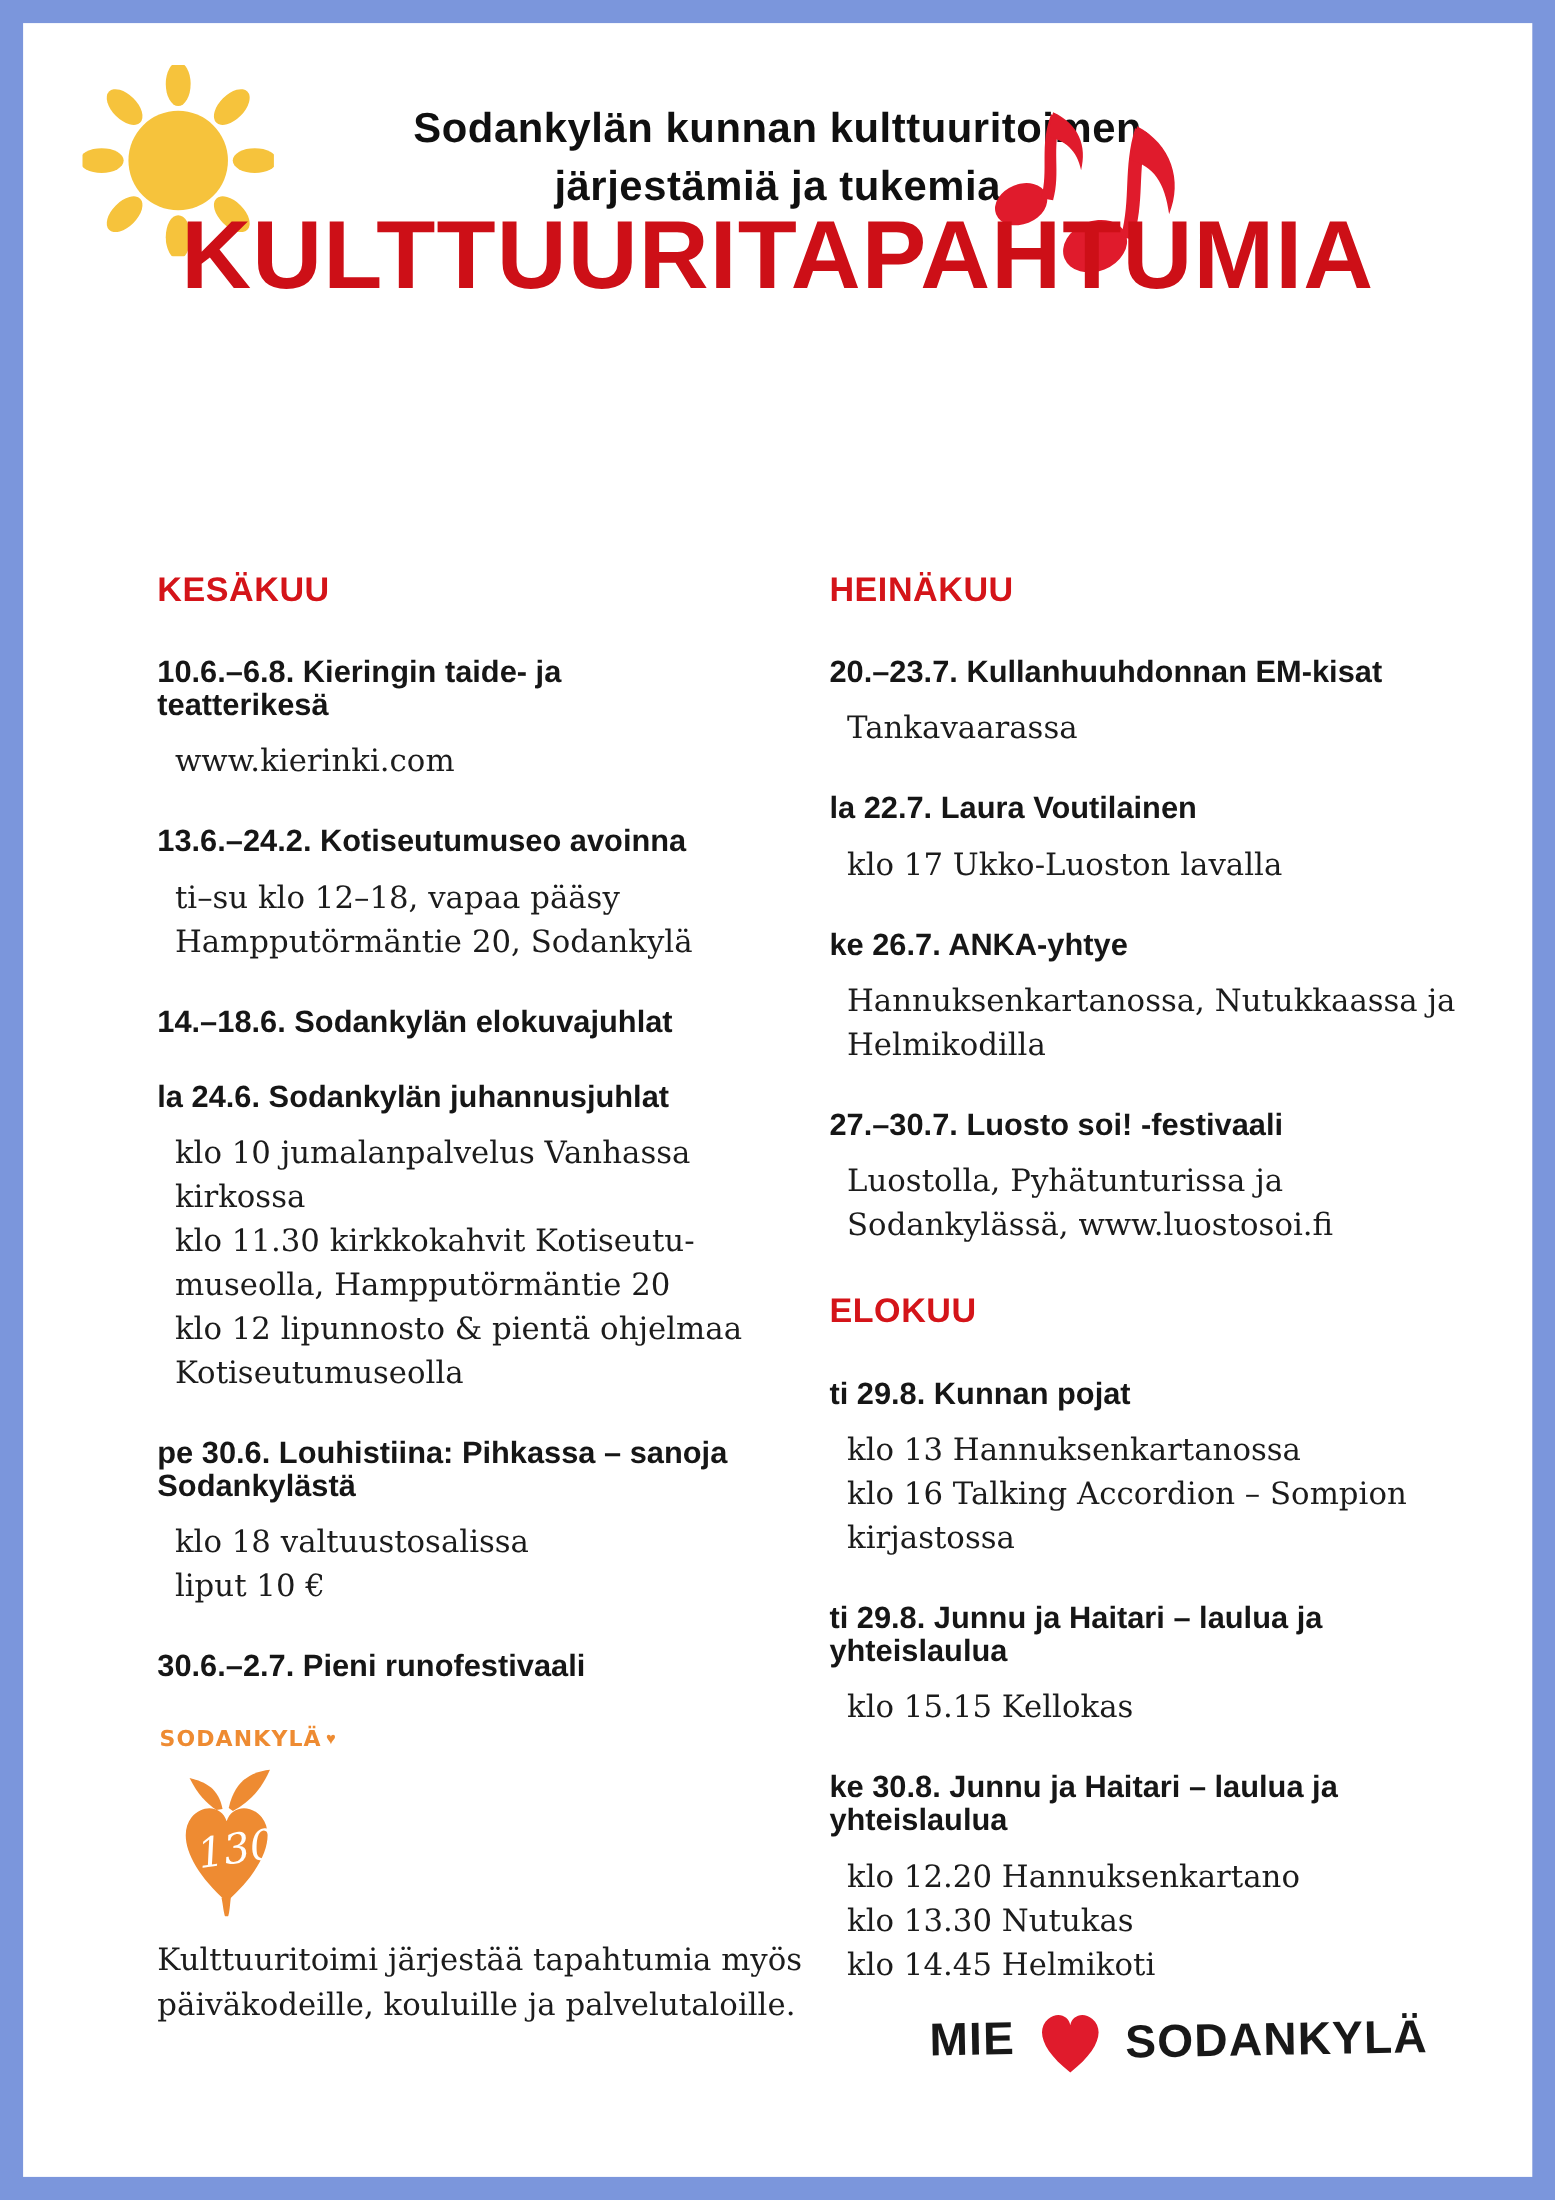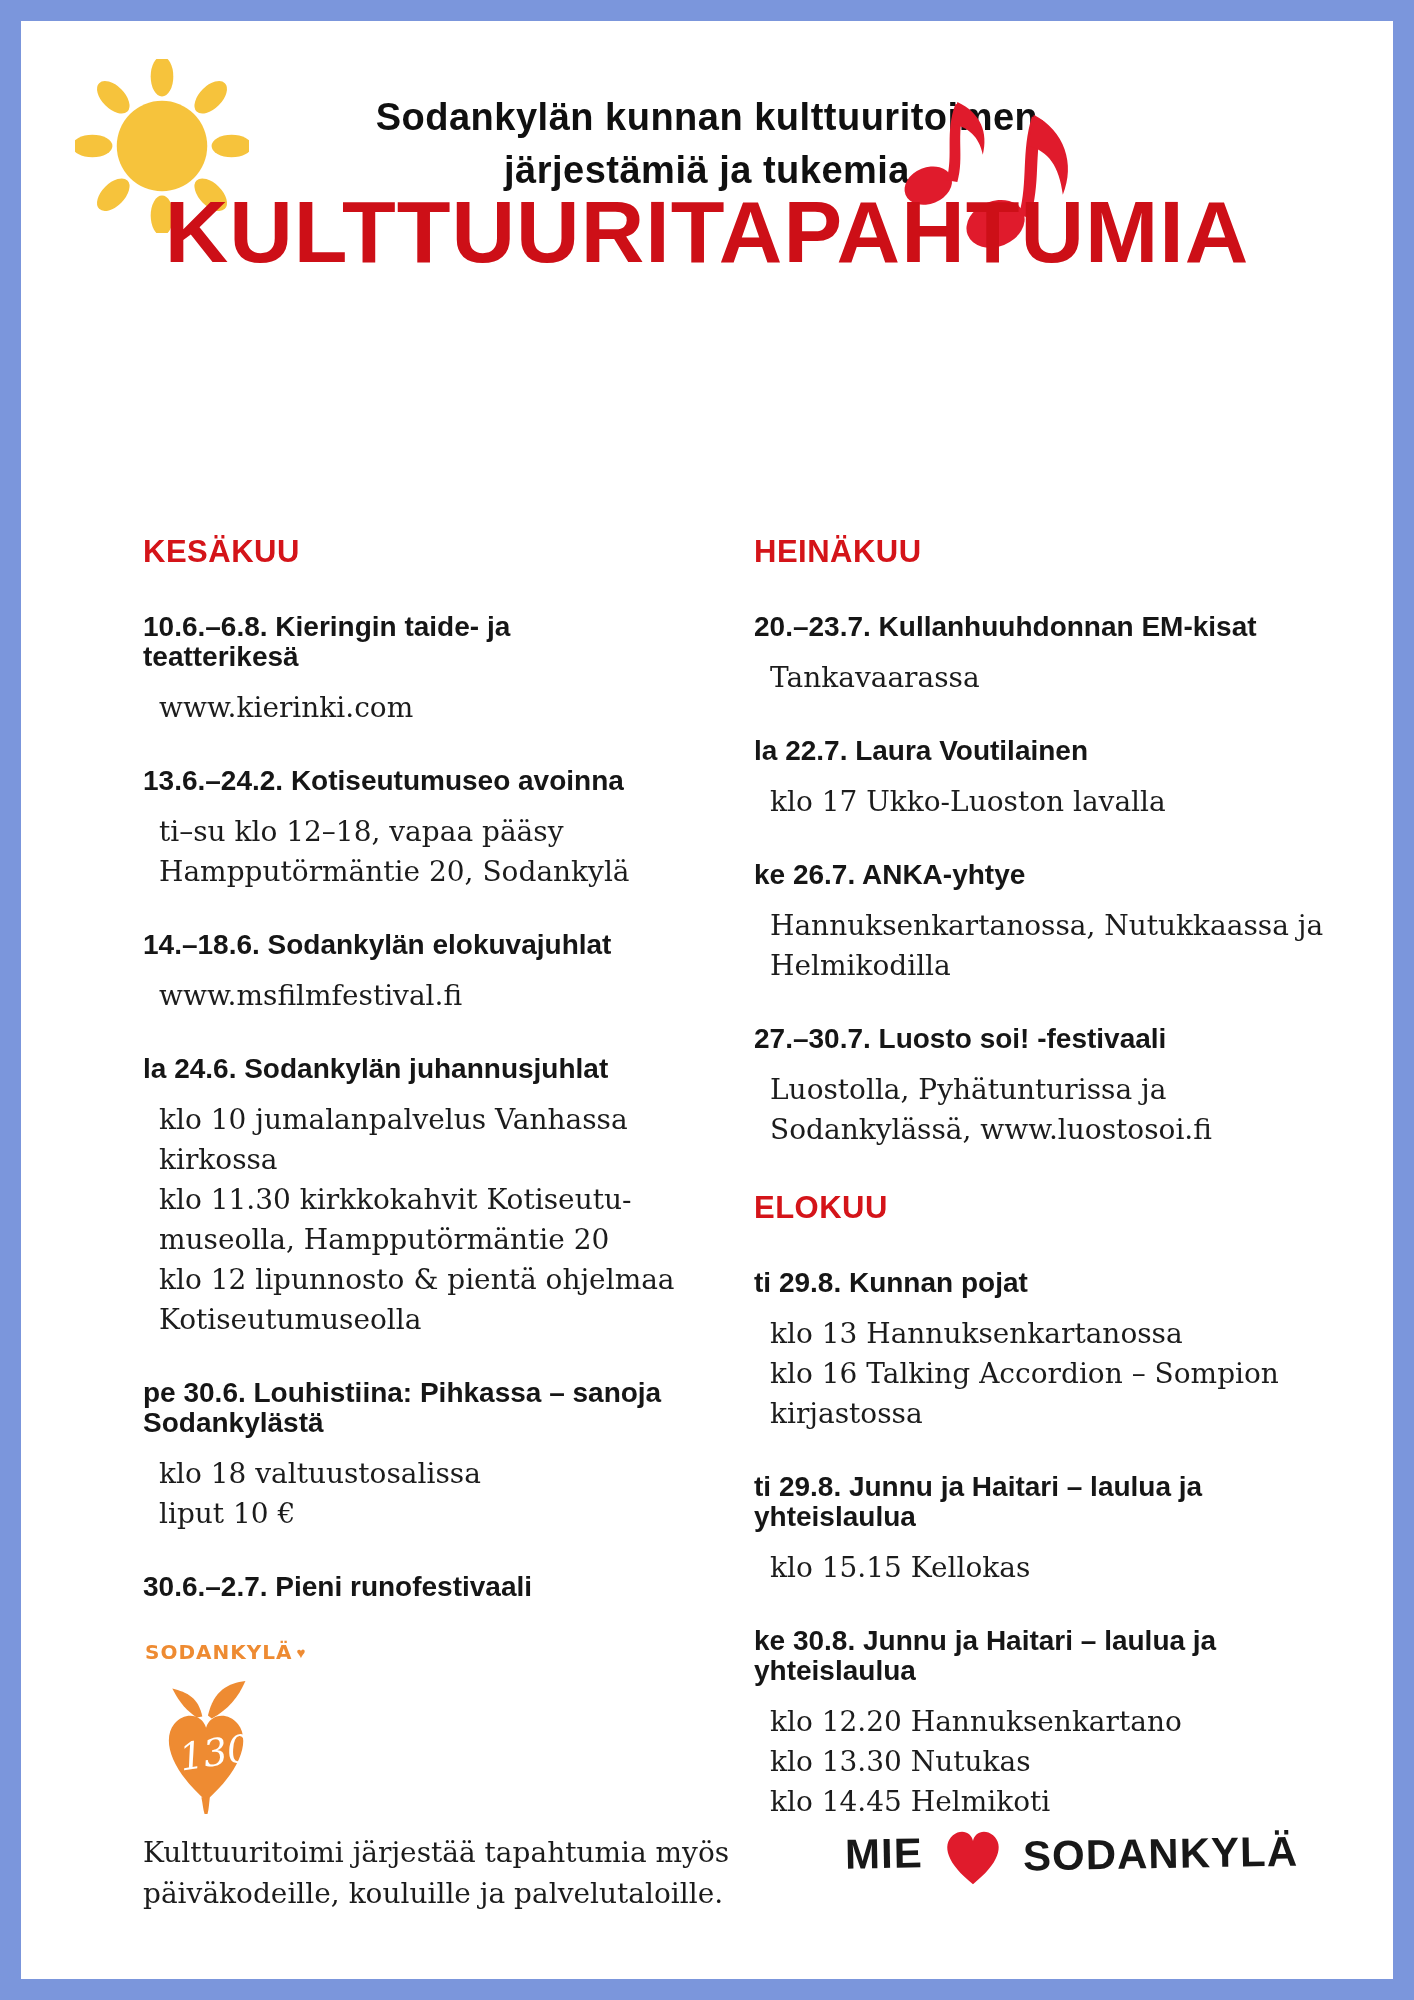--- a/index.html
+++ b/index.html
@@ -32,21 +32,21 @@
   }
   .main-title{
     position:absolute;top:168px;left:0;width:100%;margin:0;text-align:center;
     font-weight:bold;font-size:88px;line-height:86px;color:var(--title-red);
     letter-spacing:1px;
   }
   .col{position:absolute;top:495px;}
   .col-left{left:122px;width:592px;}
   .col-right{left:733px;width:622px;}
   .section-heading{
-    margin:16px 0 40px 0;font-size:31px;line-height:40px;font-weight:bold;
+    margin:0 0 40px 0;font-size:31px;line-height:40px;font-weight:bold;
     color:var(--heading-red);letter-spacing:0.5px;
   }
   .section-elokuu{margin-top:10px;display:block;}
   .event{margin:0 0 38px 0;}
   .event-title{
     margin:0;font-size:28px;line-height:30px;font-weight:bold;
     color:var(--text-black);white-space:pre-line;
   }
   .event-details{
     margin:16px;font-family:"DejaVu Serif",serif;font-size:28px;line-height:40px;
@@ -122,21 +122,20 @@
       </article>
 
       <article class="event">
         <h3 class="event-title">13.6.–24.2. Kotiseutumuseo avoinna</h3>
         <p class="event-details">ti–su klo 12–18, vapaa pääsy
 Hampputörmäntie 20, Sodankylä</p>
       </article>
 
       <article class="event">
         <h3 class="event-title">14.–18.6. Sodankylän elokuvajuhlat</h3>
-        <p class="event-details">www.msfilmfestival.fi</p>
       </article>
 
       <article class="event">
         <h3 class="event-title">la 24.6. Sodankylän juhannusjuhlat</h3>
         <p class="event-details">klo 10 jumalanpalvelus Vanhassa
 kirkossa
 klo 11.30 kirkkokahvit Kotiseutu-
 museolla, Hampputörmäntie 20
 klo 12 lipunnosto &amp; pientä ohjelmaa
 Kotiseutumuseolla</p>

